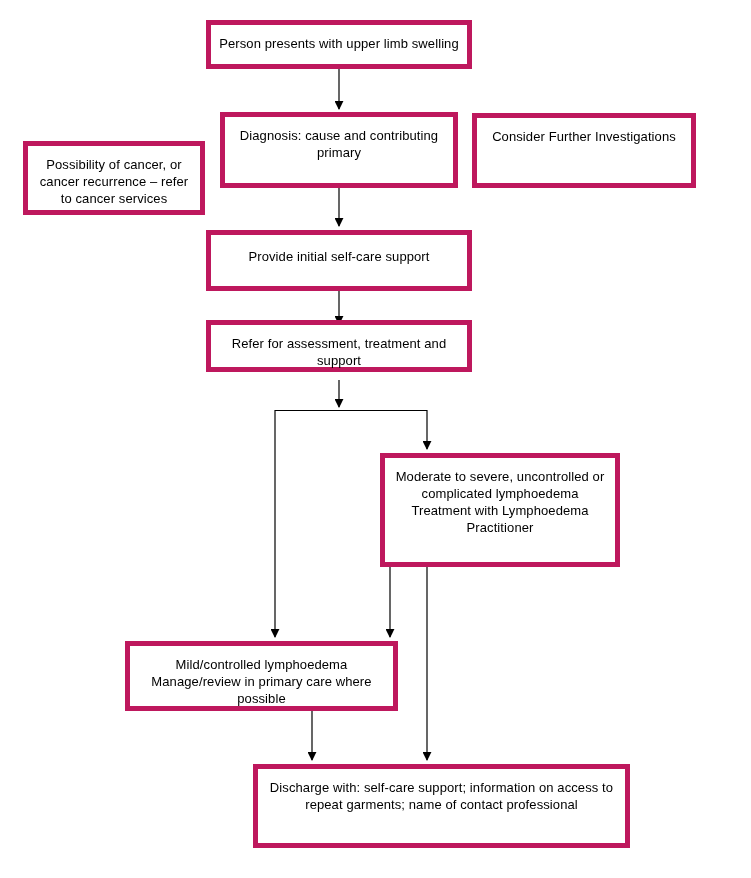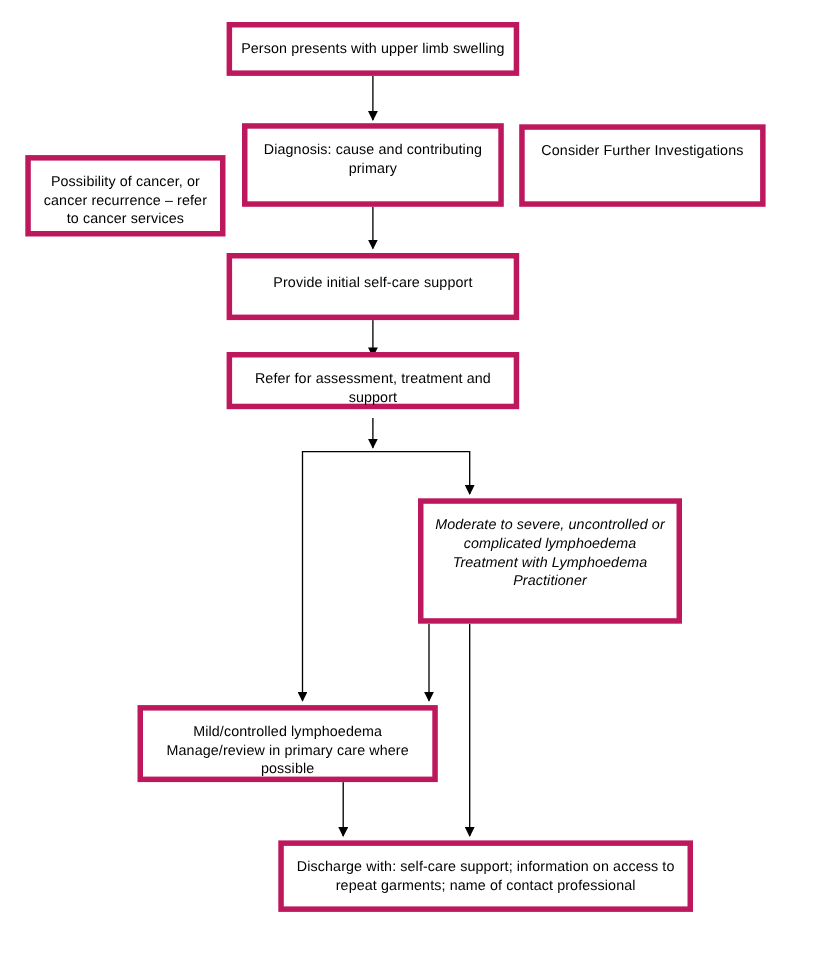--- a/index.html
+++ b/index.html
@@ -86,31 +86,31 @@
 
   <div class="node" style="left:206px; top:230px; width:266px; height:61px; padding-top:13px;">
     <div class="node-label">Provide initial self-care support</div>
   </div>
 
   <div class="node" style="left:206px; top:320px; width:266px; height:52px;">
     <div class="node-label">Refer for assessment, treatment and
 support</div>
   </div>
 
-  <div class="node" style="left:380px; top:453px; width:240px; height:114px;font-style:italic;">
+  <div class="node" style="left:380px; top:453px; width:240px; height:114px;">
     <div class="node-label">Moderate to severe, uncontrolled or
 complicated lymphoedema
 Treatment with Lymphoedema
 Practitioner</div>
   </div>
 
   <div class="node" style="left:125px; top:641px; width:273px; height:70px;">
     <div class="node-label">Mild/controlled lymphoedema
 Manage/review in primary care where
 possible</div>
   </div>
 
-  <div class="node" style="left:253px; top:764px; width:377px; height:65px;">
+  <div class="node" style="left:253px; top:764px; width:377px; height:84px;">
     <div class="node-label">Discharge with: self-care support; information on access to
 repeat garments; name of contact professional</div>
   </div>
 
 </div>
 
 </body></html>

